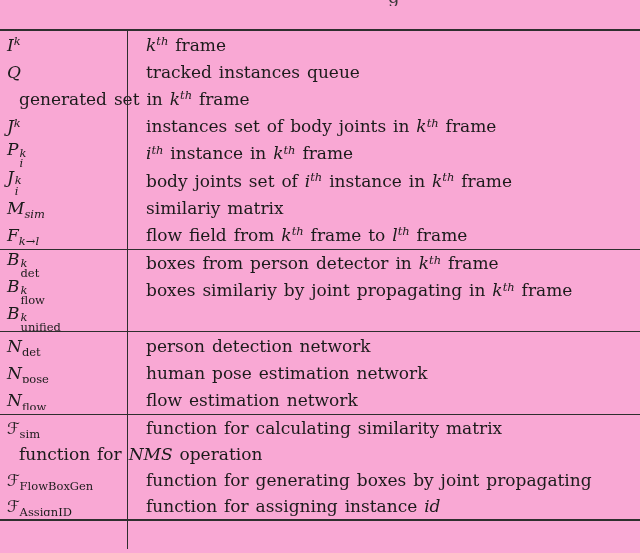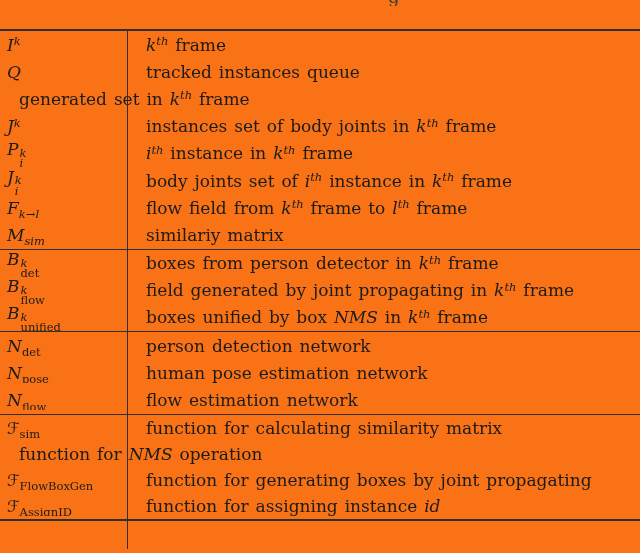--- a/index.html
+++ b/index.html
@@ -1,18 +1,18 @@
 <!DOCTYPE html>
 <html><head>
 <meta charset="utf-8">
 <style>
   html,body { margin:0; padding:0; background:#ffffff; }
   .page {
     position:relative; width:640px; height:553px;
-    background:#f97316; color:#1b1b1b;
+    background:#f9a8d4; color:#1b1b1b;
     font-family:"DejaVu Serif","Liberation Serif",serif;
     overflow:hidden;
   }
   .caption-strip {
     position:absolute; top:0; left:0; right:0; height:6px; overflow:hidden;
   }
   .caption-strip .frag {
     position:absolute; left:388px; top:-14px; font-size:18px; color:#3a3a3a;
   }
   .table {
@@ -84,49 +84,48 @@
           <div class="cell cell-desc"><span class="s-it">i</span><span class="s-sup">th</span><span class="s-rm"> instance in </span><span class="s-it">k</span><span class="s-sup">th</span><span class="s-rm"> frame</span></div>
         </div>
         <div class="row">
           <div class="cell cell-sym"><span class="s-it">J</span><span class="stack">
               <span class="st-sup">k</span>
               <span class="st-sub it">i</span>
             </span></div>
           <div class="cell cell-desc"><span class="s-rm">body joints set of </span><span class="s-it">i</span><span class="s-sup">th</span><span class="s-rm"> instance in </span><span class="s-it">k</span><span class="s-sup">th</span><span class="s-rm"> frame</span></div>
         </div>
         <div class="row">
+          <div class="cell cell-sym"><span class="s-it">M</span><span class="s-sub">sim</span></div>
+          <div class="cell cell-desc"><span class="s-rm">similariy matrix</span></div>
+        </div>
+        <div class="row">
           <div class="cell cell-sym"><span class="s-it">F</span><span class="s-sub">k→l</span></div>
           <div class="cell cell-desc"><span class="s-rm">flow field from </span><span class="s-it">k</span><span class="s-sup">th</span><span class="s-rm"> frame to </span><span class="s-it">l</span><span class="s-sup">th</span><span class="s-rm"> frame</span></div>
-        </div>
-        <div class="row">
-          <div class="cell cell-sym"><span class="s-it">M</span><span class="s-sub">sim</span></div>
-          <div class="cell cell-desc"><span class="s-rm">similariy matrix</span></div>
         </div>
       </div>
       <div class="group g1">
         <div class="row">
           <div class="cell cell-sym"><span class="s-it">B</span><span class="stack">
               <span class="st-sup">k</span>
               <span class="st-sub rm">det</span>
             </span></div>
           <div class="cell cell-desc"><span class="s-rm">boxes from person detector in </span><span class="s-it">k</span><span class="s-sup">th</span><span class="s-rm"> frame</span></div>
         </div>
         <div class="row">
           <div class="cell cell-sym"><span class="s-it">B</span><span class="stack">
               <span class="st-sup">k</span>
               <span class="st-sub rm">flow</span>
             </span></div>
-          <div class="cell cell-desc"><span class="s-rm">field generated by joint propagating in </span><span class="s-it">k</span><span class="s-sup">th</span><span class="s-rm"> frame</span></div>
+          <div class="cell cell-desc"><span class="s-rm">boxes similariy by joint propagating in </span><span class="s-it">k</span><span class="s-sup">th</span><span class="s-rm"> frame</span></div>
         </div>
         <div class="row">
           <div class="cell cell-sym"><span class="s-it">B</span><span class="stack">
               <span class="st-sup">k</span>
               <span class="st-sub rm">unified</span>
             </span></div>
-          <div class="cell cell-desc"><span class="s-rm">boxes unified by box </span><span class="s-it">NMS</span><span class="s-rm"> in </span><span class="s-it">k</span><span class="s-sup">th</span><span class="s-rm"> frame</span></div>
         </div>
       </div>
       <div class="group g2">
         <div class="row">
           <div class="cell cell-sym"><span class="s-cal">N</span><span class="s-subrm">det</span></div>
           <div class="cell cell-desc"><span class="s-rm">person detection network</span></div>
         </div>
         <div class="row">
           <div class="cell cell-sym"><span class="s-cal">N</span><span class="s-subrm">pose</span></div>
           <div class="cell cell-desc"><span class="s-rm">human pose estimation network</span></div>

